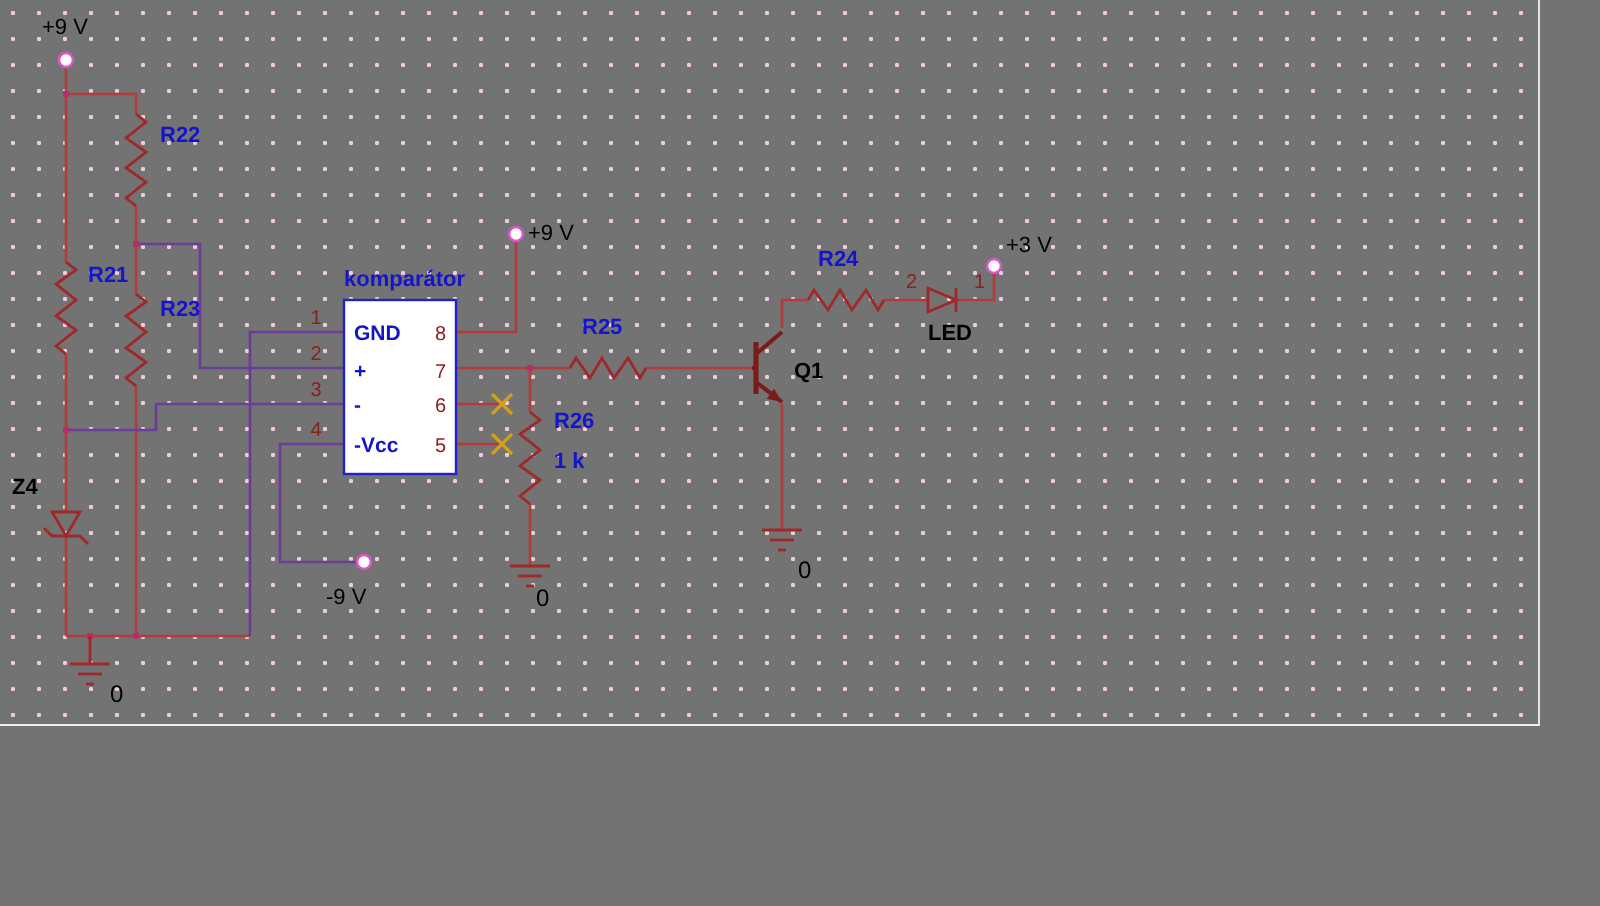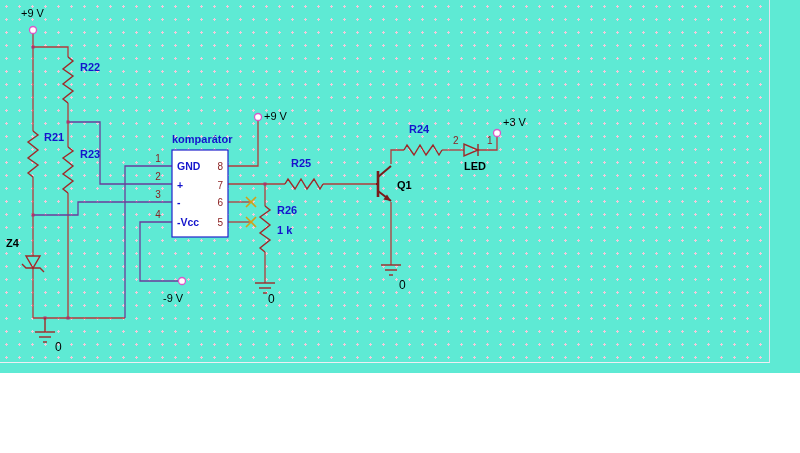--- a/index.html
+++ b/index.html
@@ -1,16 +1,16 @@
 <!DOCTYPE html>
 <html><head>
 <meta charset="utf-8">
 <style>
   html,body{margin:0;padding:0;background:#ffffff;}
-  .page{position:relative;width:800px;height:373px;background:#5eead4;overflow:hidden;
+  .page{position:relative;width:800px;height:453px;background:#737373;overflow:hidden;
         font-family:"Liberation Sans",sans-serif;}
   .sheet{position:absolute;left:0;top:0;width:769px;height:362px;
          background-image:radial-gradient(circle,#f2cbdb 1px,transparent 1.2px);
          background-size:13px 13px;
          border-right:1px solid #e3e3ee;border-bottom:1px solid #eeeef4;}
   svg{position:absolute;left:0;top:0;}
   .w   {stroke:#b23b3b;stroke-width:1.3;fill:none;}
   .wp  {stroke:#6a3d9a;stroke-width:1.3;fill:none;}
   .comp{stroke:#a02828;stroke-width:1.4;fill:none;}
   .trans{stroke:#7a1a1a;stroke-width:2;fill:none;}

